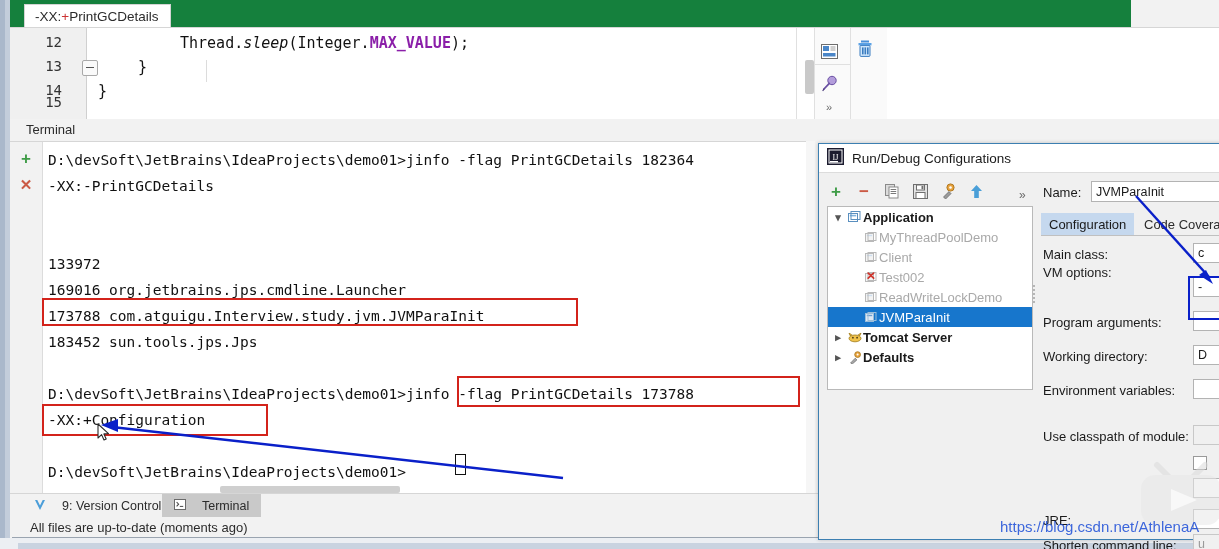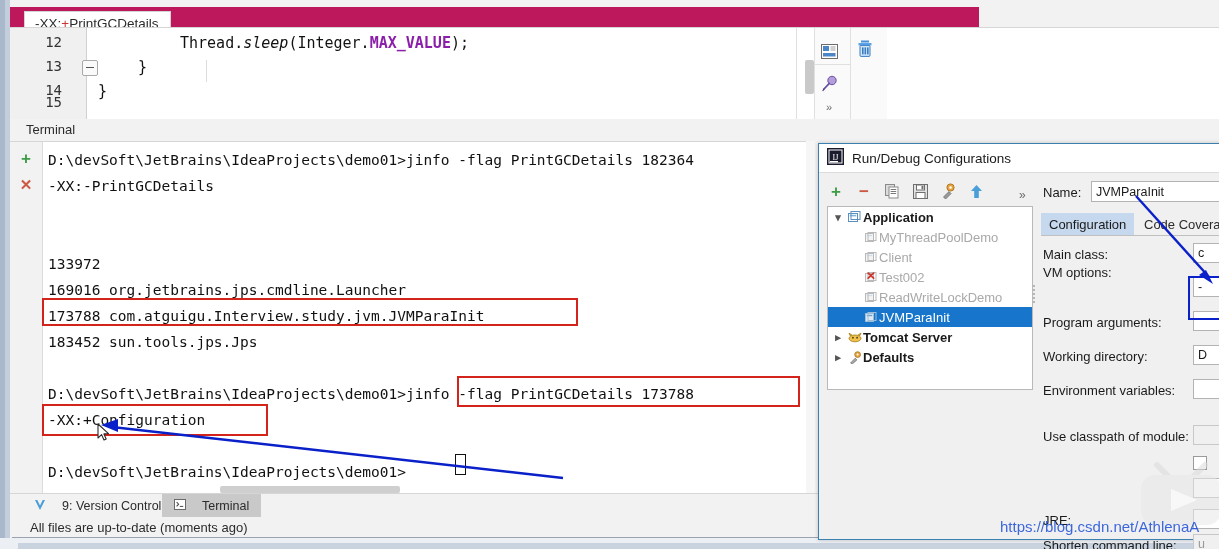--- a/index.html
+++ b/index.html
@@ -11,21 +11,21 @@
     position:relative;
   }
   .root{position:absolute;inset:0;background:#f2f2f2;}
 
   
   .ide{position:absolute;left:0;top:0;width:1219px;height:549px;background:#f2f2f2;}
   .ide-left-strip{position:absolute;left:0;top:0;width:10px;height:549px;background:#c3cddb;}
   .ide-left-strip2{position:absolute;left:0;top:0;width:5px;height:549px;background:#aab8cb;}
 
   
-  .tabbar{position:absolute;left:10px;top:7px;width:969px;height:28px;background:#be185d;}
+  .tabbar{position:absolute;left:10px;top:0;width:1121px;height:28px;background:#15803d;}
   .tab{
     position:absolute;left:14px;top:4px;height:23px;
     background:#ffffff;border:1px solid #d4d4d4;border-bottom:none;
     display:flex;align-items:center;padding:0 12px 0 10px;
     font-size:13.5px;color:#2b2b2b;white-space:nowrap;
   }
   .tab .plusred{color:#cc3333;}
 
   
   .editor{position:absolute;left:10px;top:27px;width:1209px;height:92px;background:#ffffff;border-top:1px solid #d6d6d6;}

